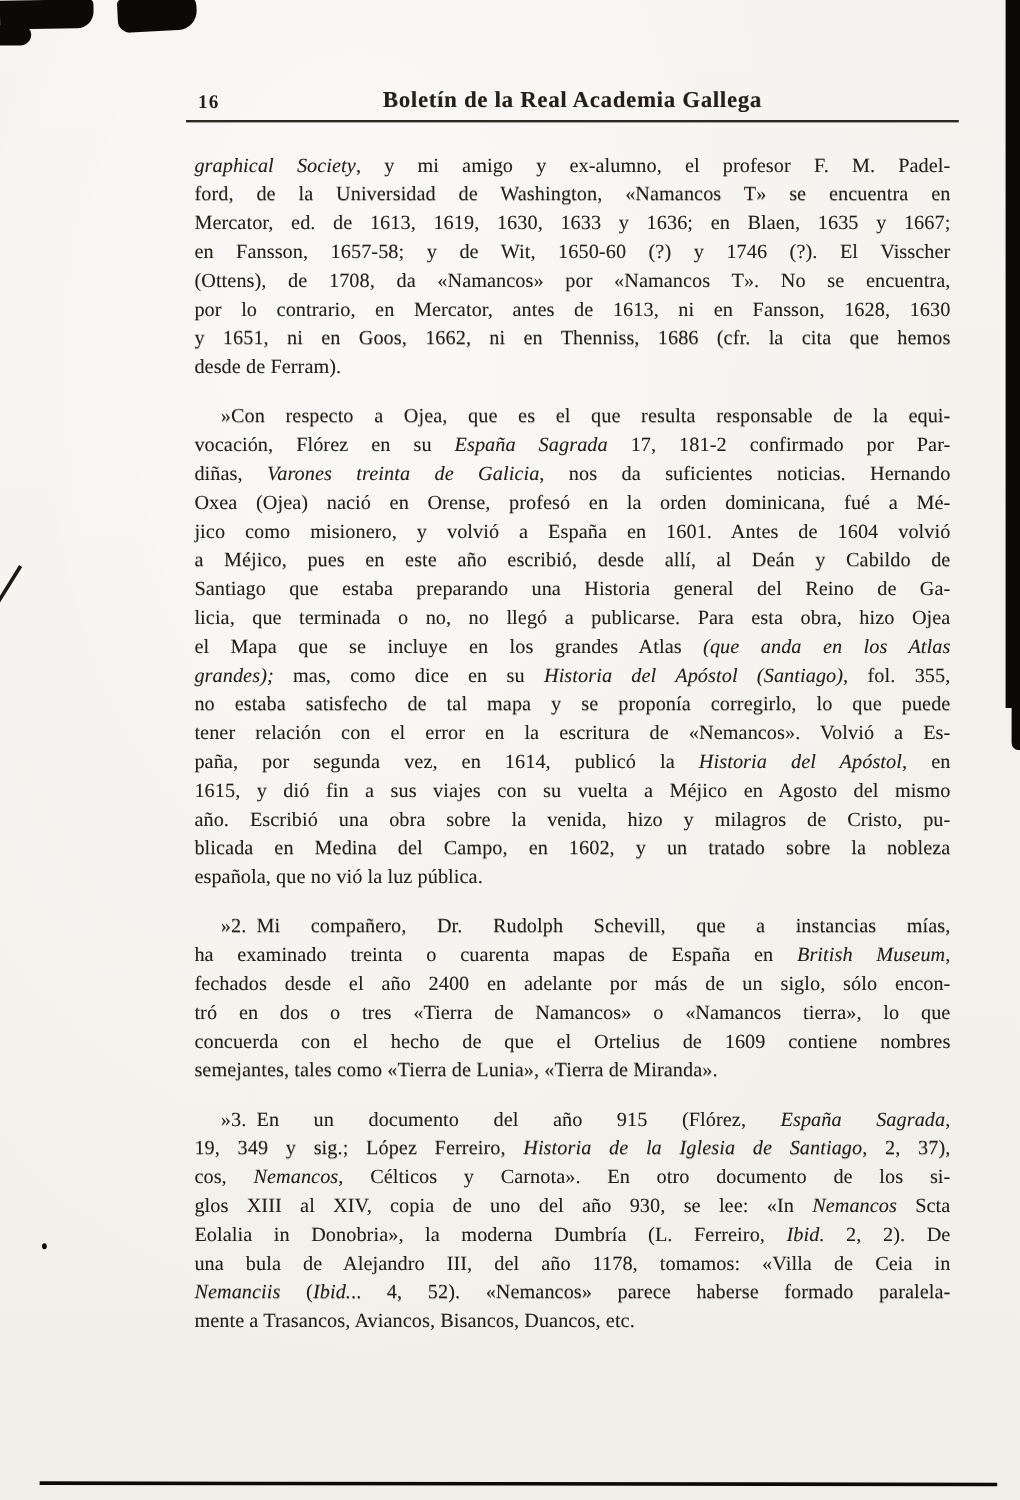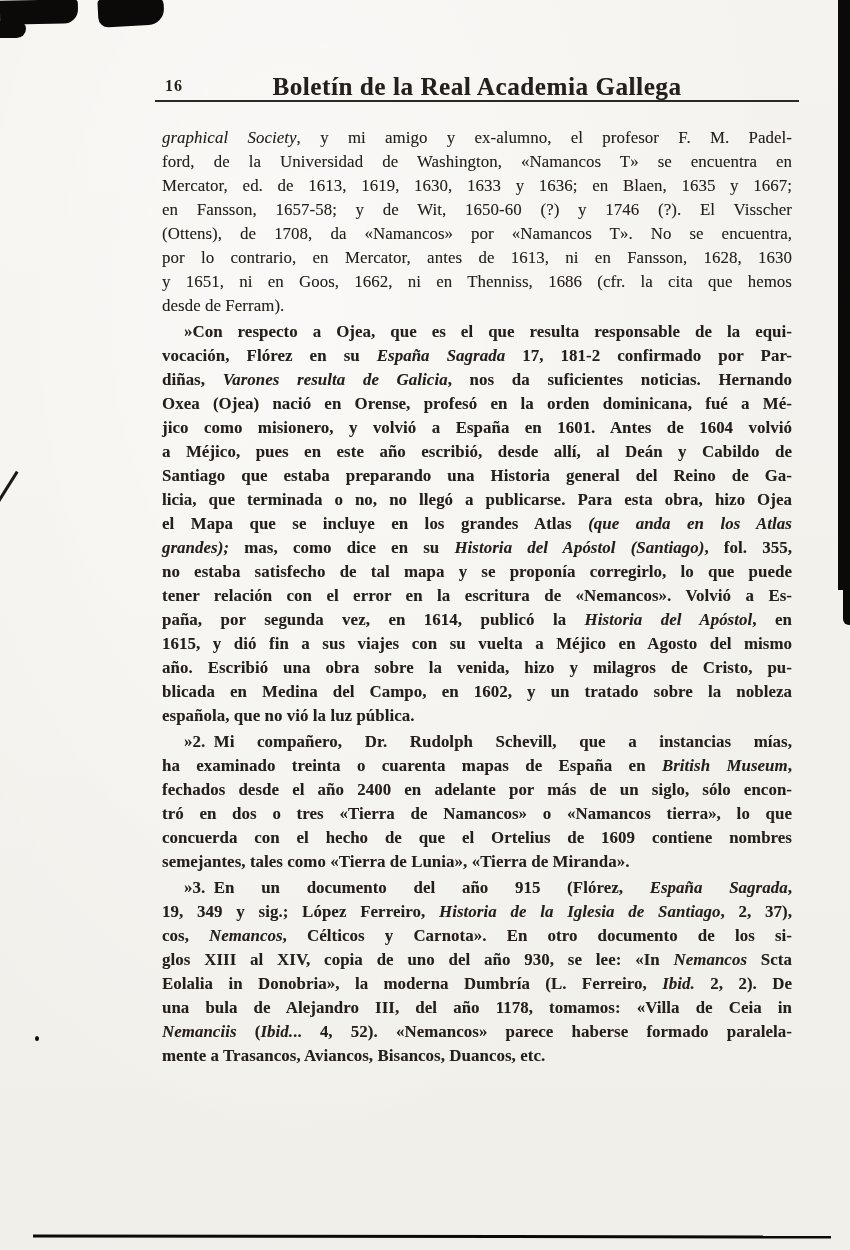--- a/index.html
+++ b/index.html
@@ -27,31 +27,31 @@
   .speck-a { left:35px; top:1036px; width:4px; height:5px; border-radius:50%; }
   
   .page-content { position:absolute; left:162px; top:70px; width:630px; }
   .page-header { position:relative; height:32px; text-align:center;font-family:Liberation Serif, serif; }
   .page-number {
     position:absolute; left:3px; top:7px;
     font-weight:bold; font-size:16px; letter-spacing:1px;
   }
   .journal-title {
     display:inline-block; margin-top:3px;
-    font-weight:bold; font-size:25px; letter-spacing:0.6px;
+    font-weight:bold; font-size:19px; letter-spacing:0.6px;
     text-shadow:0.3px 0.3px 0 rgba(40,30,20,0.45);
   }
   .header-rule { position:absolute; left:-7px; top:30px; width:644px; height:2px; background:#2c2823; }
   .page-body {
     margin-top:24px;
     font-size:16.8px; line-height:24px;
     letter-spacing:0.1px;
     text-shadow:0.2px 0.2px 0 rgba(40,30,20,0.35);
   }
-  .para + .para { margin-top:2px;font-weight:bold; }
+  .para + .para { margin-top:17px; }
   .line { text-align:justify; text-align-last:justify; }
   .line.last { text-align-last:left; }
   .line.indent { text-indent:22px; }
   .it { font-style:italic; }
 </style>
 </head>
 <body>
 
 <div class="scan">
   <div class="artifact blot-a"></div>
@@ -76,21 +76,21 @@
           <div class="line"><span>Mercator, ed. de 1613, 1619, 1630, 1633 y 1636; en Blaen, 1635 y 1667;</span></div>
           <div class="line"><span>en Fansson, 1657-58; y de Wit, 1650-60 (?) y 1746 (?). El Visscher</span></div>
           <div class="line"><span>(Ottens), de 1708, da «Namancos» por «Namancos T». No se encuentra,</span></div>
           <div class="line"><span>por lo contrario, en Mercator, antes de 1613, ni en Fansson, 1628, 1630</span></div>
           <div class="line"><span>y 1651, ni en Goos, 1662, ni en Thenniss, 1686 (cfr. la cita que hemos</span></div>
           <div class="line last"><span>desde de Ferram).</span></div>
         </div>
         <div class="para">
           <div class="line indent"><span>»Con respecto a Ojea, que es el que resulta responsable de la equi-</span></div>
           <div class="line"><span>vocación, Flórez en su </span><span class="it">España Sagrada</span><span> 17, 181-2 confirmado por Par-</span></div>
-          <div class="line"><span>diñas, </span><span class="it">Varones resulta de Galicia</span><span>, nos da suficientes noticias. Hernando</span></div>
+          <div class="line"><span>diñas, </span><span class="it">Varones treinta de Galicia</span><span>, nos da suficientes noticias. Hernando</span></div>
           <div class="line"><span>Oxea (Ojea) nació en Orense, profesó en la orden dominicana, fué a Mé-</span></div>
           <div class="line"><span>jico como misionero, y volvió a España en 1601. Antes de 1604 volvió</span></div>
           <div class="line"><span>a Méjico, pues en este año escribió, desde allí, al Deán y Cabildo de</span></div>
           <div class="line"><span>Santiago que estaba preparando una Historia general del Reino de Ga-</span></div>
           <div class="line"><span>licia, que terminada o no, no llegó a publicarse. Para esta obra, hizo Ojea</span></div>
           <div class="line"><span>el Mapa que se incluye en los grandes Atlas </span><span class="it">(que anda en los Atlas</span></div>
           <div class="line"><span class="it">grandes);</span><span> mas, como dice en su </span><span class="it">Historia del Apóstol (Santiago)</span><span>, fol. 355,</span></div>
           <div class="line"><span>no estaba satisfecho de tal mapa y se proponía corregirlo, lo que puede</span></div>
           <div class="line"><span>tener relación con el error en la escritura de «Nemancos». Volvió a Es-</span></div>
           <div class="line"><span>paña, por segunda vez, en 1614, publicó la </span><span class="it">Historia del Apóstol</span><span>, en</span></div>

